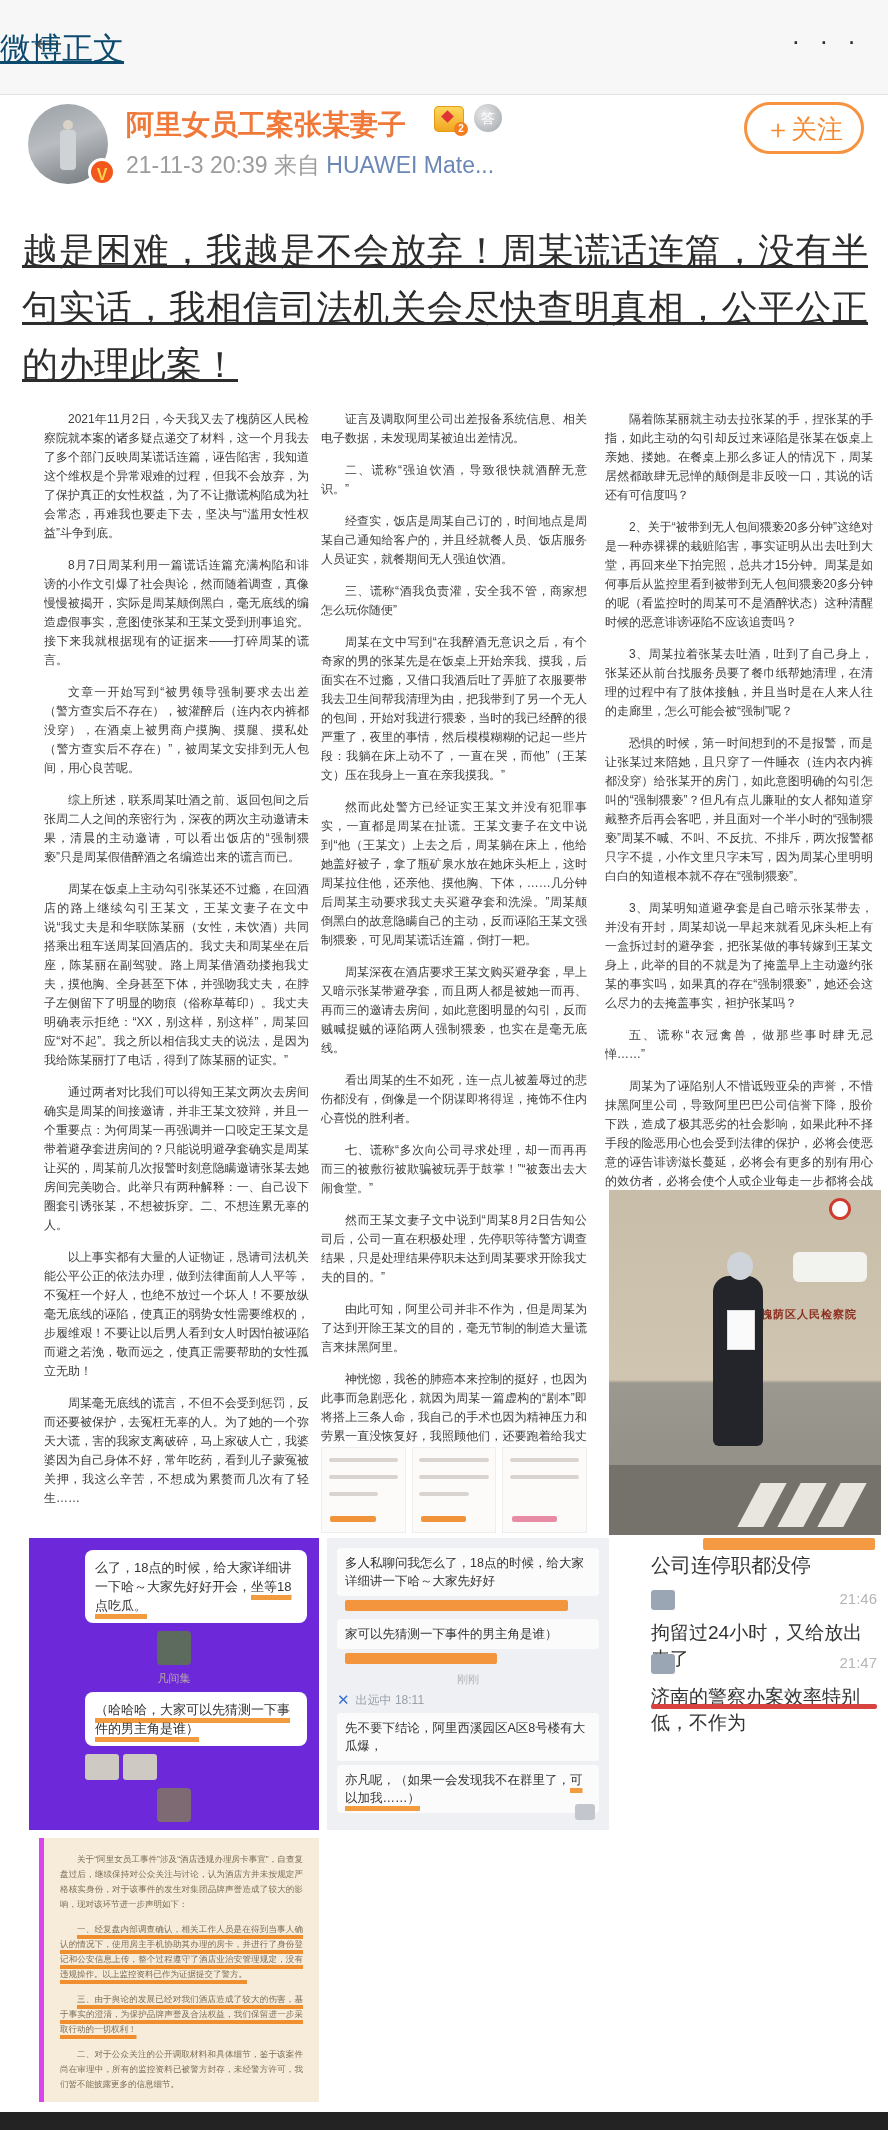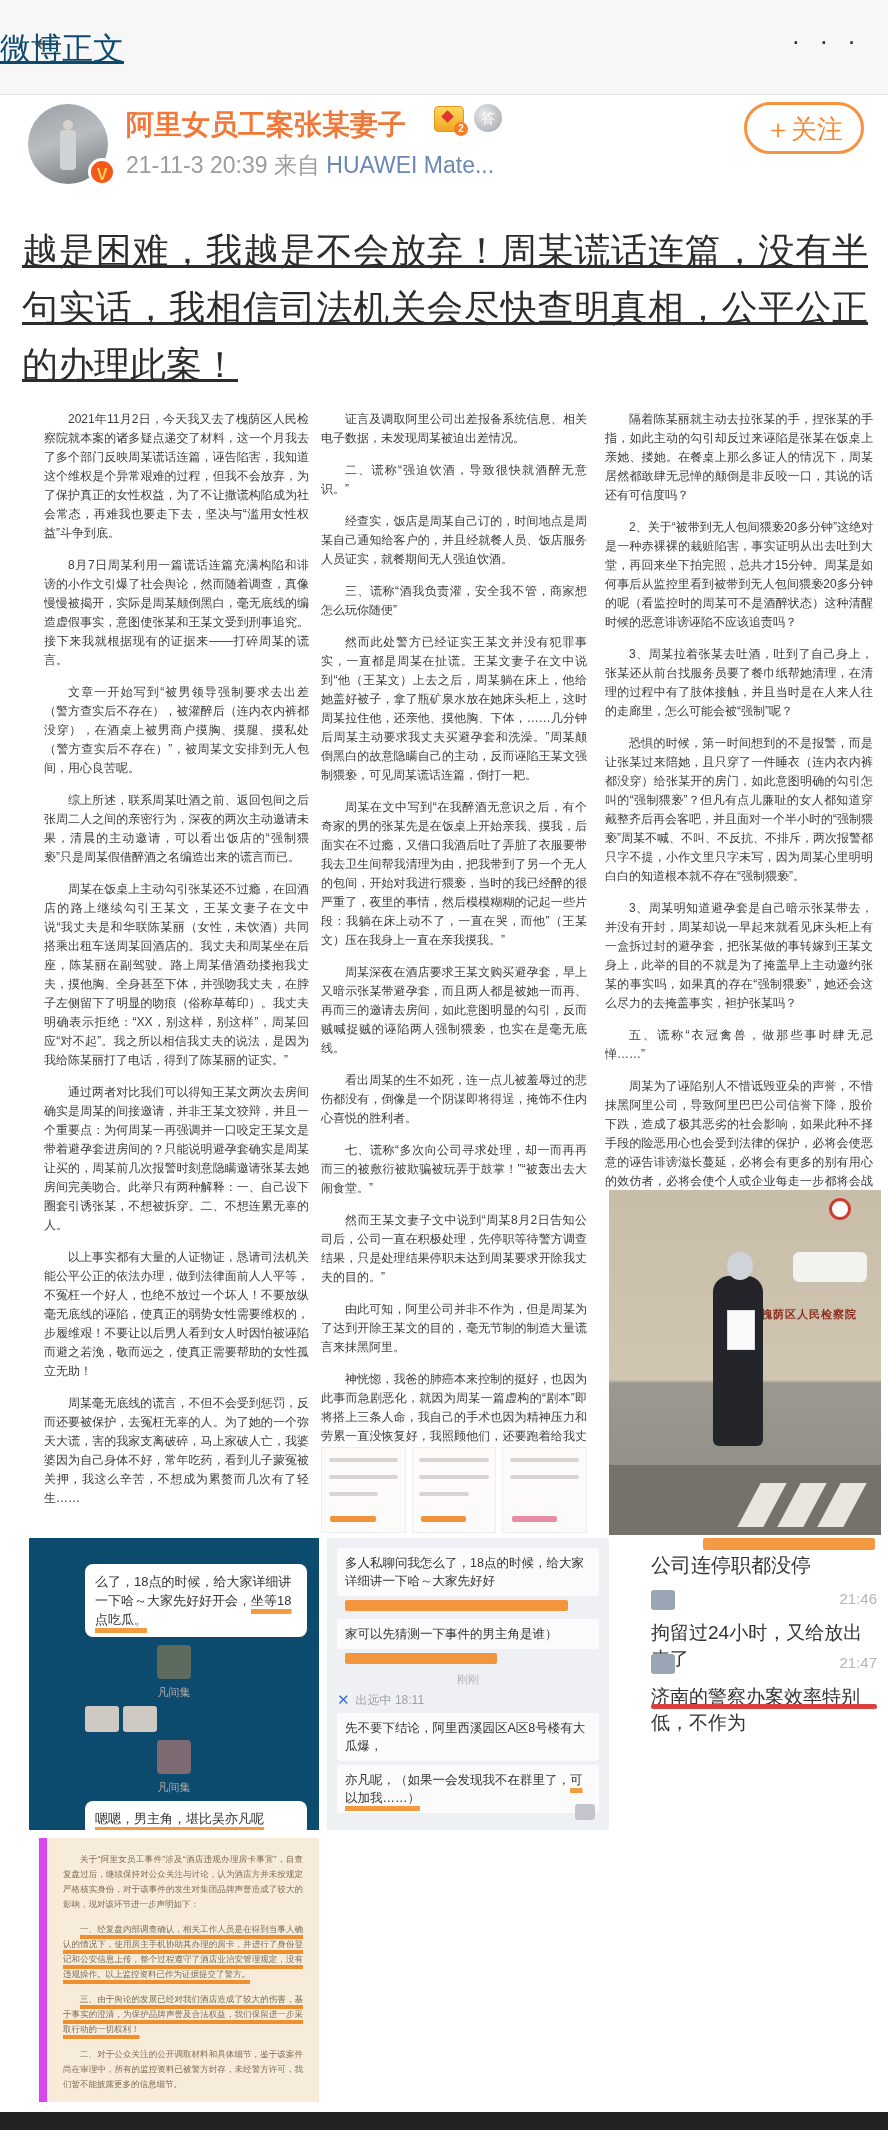--- a/index.html
+++ b/index.html
@@ -66,21 +66,21 @@
   
   .r-hl{position:absolute;left:694px;top:1140px;width:172px;height:12px;background:#f49a43;border-radius:2px;}
   .r-cap{position:absolute;left:642px;top:1154px;font-size:20px;color:#333;}
   .r-row-ico{width:24px;height:20px;background:#9aa6b4;border-radius:3px;display:inline-block;}
   .r-row{position:absolute;left:642px;width:226px;}
   .r-time{position:absolute;right:0;top:0;font-size:15px;color:#b5b5b5;}
   .r-msg{margin-top:6px;font-size:19px;color:#333;line-height:26px;}
   .u-red-bar{position:absolute;left:642px;top:1306px;width:226px;height:5px;background:#d9433f;border-radius:2px;}
 
   
-  .lchat{position:absolute;left:20px;top:1140px;width:290px;height:292px;background:#0c4a6e;overflow:hidden;padding:20px 12px;}
+  .lchat{position:absolute;left:20px;top:1140px;width:290px;height:292px;background:#6d28d9;overflow:hidden;padding:6px 12px;}
   .bub{background:#fff;border-radius:8px;padding:8px 10px;font-size:13px;line-height:19px;color:#333;margin:6px 0 8px 44px;}
   .meta{display:flex;align-items:center;gap:6px;margin:8px 0 0 0;flex-direction:column;}
   .meta .av{width:34px;height:34px;border-radius:4px;background:#5c6b5e;}
   .meta .av.b{background:#7d6a73;}
   .meta .nm{font-size:11px;color:#b9a9a4;}
   .thumbrow{display:flex;gap:4px;margin:6px 0 0 44px;}
   .thumbrow .th{width:34px;height:26px;background:#cfc9c4;border-radius:3px;}
 
   
   .mchat{position:absolute;left:318px;top:1140px;width:282px;height:292px;background:#eef0f3;overflow:hidden;padding:10px 10px;}
@@ -88,21 +88,21 @@
   .hl-bar{display:block;height:11px;background:#f2953c;border-radius:2px;margin:2px 0 8px 8px;}
   .just-now{text-align:center;font-size:11px;color:#b3b6bb;margin:4px 0;}
   .sender{display:flex;align-items:center;gap:6px;margin:4px 0;}
   .sender .x{color:#3b6fd2;font-weight:bold;font-size:15px;}
   .sender .snm{font-size:12px;color:#9aa0a8;}
   .thumb-ico{position:absolute;right:14px;bottom:10px;width:20px;height:16px;background:#c3c7cd;border-radius:3px;}
 
   .u-orange{text-decoration:underline;text-decoration-thickness:5px;text-decoration-color:#f29b3f;text-underline-offset:4px;}
 
   
-  .doc{position:absolute;left:30px;top:1440px;width:280px;height:264px;background:#f6ecd9;border-left:8px solid #d946ef;
+  .doc{position:absolute;left:30px;top:1440px;width:280px;height:264px;background:#f6ecd9;border-left:5px solid #d946ef;
     padding:14px 16px;overflow:hidden;}
   .doc-p{margin:0 0 10px 0;font-size:8.5px;line-height:15px;color:#7d6e55;text-align:justify;text-indent:2em;}
   .doc-p.hl-orange{text-decoration:underline;text-decoration-thickness:4px;text-decoration-color:#ef8f2f;text-underline-offset:3px;}
 
   .bottom-bar{position:absolute;left:0;top:2112px;width:888px;height:18px;background:#232323;}
 </style>
 </head>
 <body>
 
 <div class="screen">
@@ -141,22 +141,22 @@
         <p class="art-p">周某在饭桌上主动勾引张某还不过瘾，在回酒店的路上继续勾引王某文，王某文妻子在文中说“我丈夫是和华联陈某丽（女性，未饮酒）共同搭乘出租车送周某回酒店的。我丈夫和周某坐在后座，陈某丽在副驾驶。路上周某借酒劲搂抱我丈夫，摸他胸、全身甚至下体，并强吻我丈夫，在脖子左侧留下了明显的吻痕（俗称草莓印）。我丈夫明确表示拒绝：“XX，别这样，别这样”，周某回应“对不起”。我之所以相信我丈夫的说法，是因为我给陈某丽打了电话，得到了陈某丽的证实。”</p>
         <p class="art-p">通过两者对比我们可以得知王某文两次去房间确实是周某的间接邀请，并非王某文狡辩，并且一个重要点：为何周某一再强调并一口咬定王某文是带着避孕套进房间的？只能说明避孕套确实是周某让买的，周某前几次报警时刻意隐瞒邀请张某去她房间完美吻合。此举只有两种解释：一、自己设下圈套引诱张某，不想被拆穿。二、不想连累无辜的人。</p>
         <p class="art-p">以上事实都有大量的人证物证，恳请司法机关能公平公正的依法办理，做到法律面前人人平等，不冤枉一个好人，也绝不放过一个坏人！不要放纵毫无底线的诬陷，使真正的弱势女性需要维权的，步履维艰！不要让以后男人看到女人时因怕被诬陷而避之若浼，敬而远之，使真正需要帮助的女性孤立无助！</p>
         <p class="art-p">周某毫无底线的谎言，不但不会受到惩罚，反而还要被保护，去冤枉无辜的人。为了她的一个弥天大谎，害的我家支离破碎，马上家破人亡，我婆婆因为自己身体不好，常年吃药，看到儿子蒙冤被关押，我这么辛苦，不想成为累赘而几次有了轻生……</p>
       </div>
     <div class="art-col c2">
         <p class="art-p">证言及调取阿里公司出差报备系统信息、相关电子数据，未发现周某被迫出差情况。</p>
         <p class="art-p">二、谎称“强迫饮酒，导致很快就酒醉无意识。”</p>
         <p class="art-p">经查实，饭店是周某自己订的，时间地点是周某自己通知给客户的，并且经就餐人员、饭店服务人员证实，就餐期间无人强迫饮酒。</p>
         <p class="art-p">三、谎称“酒我负责灌，安全我不管，商家想怎么玩你随便”</p>
+        <p class="art-p">周某在文中写到“在我醉酒无意识之后，有个奇家的男的张某先是在饭桌上开始亲我、摸我，后面实在不过瘾，又借口我酒后吐了弄脏了衣服要带我去卫生间帮我清理为由，把我带到了另一个无人的包间，开始对我进行猥亵，当时的我已经醉的很严重了，夜里的事情，然后模模糊糊的记起一些片段：我躺在床上动不了，一直在哭，而他”（王某文）压在我身上一直在亲我摸我。”</p>
         <p class="art-p">然而此处警方已经证实王某文并没有犯罪事实，一直都是周某在扯谎。王某文妻子在文中说到“他（王某文）上去之后，周某躺在床上，他给她盖好被子，拿了瓶矿泉水放在她床头柜上，这时周某拉住他，还亲他、摸他胸、下体，……几分钟后周某主动要求我丈夫买避孕套和洗澡。”周某颠倒黑白的故意隐瞒自己的主动，反而诬陷王某文强制猥亵，可见周某谎话连篇，倒打一耙。</p>
-        <p class="art-p">周某在文中写到“在我醉酒无意识之后，有个奇家的男的张某先是在饭桌上开始亲我、摸我，后面实在不过瘾，又借口我酒后吐了弄脏了衣服要带我去卫生间帮我清理为由，把我带到了另一个无人的包间，开始对我进行猥亵，当时的我已经醉的很严重了，夜里的事情，然后模模糊糊的记起一些片段：我躺在床上动不了，一直在哭，而他”（王某文）压在我身上一直在亲我摸我。”</p>
         <p class="art-p">周某深夜在酒店要求王某文购买避孕套，早上又暗示张某带避孕套，而且两人都是被她一而再、再而三的邀请去房间，如此意图明显的勾引，反而贼喊捉贼的诬陷两人强制猥亵，也实在是毫无底线。</p>
         <p class="art-p">看出周某的生不如死，连一点儿被羞辱过的悲伤都没有，倒像是一个阴谋即将得逞，掩饰不住内心喜悦的胜利者。</p>
         <p class="art-p">七、谎称“多次向公司寻求处理，却一而再再而三的被敷衍被欺骗被玩弄于鼓掌！”“被轰出去大闹食堂。”</p>
         <p class="art-p">然而王某文妻子文中说到“周某8月2日告知公司后，公司一直在积极处理，先停职等待警方调查结果，只是处理结果停职未达到周某要求开除我丈夫的目的。”</p>
         <p class="art-p">由此可知，阿里公司并非不作为，但是周某为了达到开除王某文的目的，毫无节制的制造大量谎言来抹黑阿里。</p>
         <p class="art-p">神恍惚，我爸的肺癌本来控制的挺好，也因为此事而急剧恶化，就因为周某一篇虚构的“剧本”即将搭上三条人命，我自己的手术也因为精神压力和劳累一直没恢复好，我照顾他们，还要跑着给我丈夫申诉，我4岁的小宝和83岁的奶奶只能托付给身体稍微好一点儿的妈妈照顾，实在顾不上的大宝儿只能寄养在他姑姑家，我现在只恨自己分身无术，没照顾好家人，现在内忧外困压的我喘不过气来，还要到处借钱给老人们看病，但是我知道我不能垮，我垮了我们三个家庭就毁了，我一定会坚持，坚持到我丈夫沉冤得雪的那一天，坚持到把这八口人一个不少的还给我丈夫。</p>
       </div>
     <div class="art-col c3">
         <p class="art-p">隔着陈某丽就主动去拉张某的手，捏张某的手指，如此主动的勾引却反过来诬陷是张某在饭桌上亲她、搂她。在餐桌上那么多证人的情况下，周某居然都敢肆无忌惮的颠倒是非反咬一口，其说的话还有可信度吗？</p>
         <p class="art-p">2、关于“被带到无人包间猥亵20多分钟”这绝对是一种赤裸裸的栽赃陷害，事实证明从出去吐到大堂，再回来坐下拍完照，总共才15分钟。周某是如何事后从监控里看到被带到无人包间猥亵20多分钟的呢（看监控时的周某可不是酒醉状态）这种清醒时候的恶意诽谤诬陷不应该追责吗？</p>
@@ -216,20 +216,21 @@
     <div class="u-red-bar"></div>
 
     <div class="lchat">
       <div class="bub">
         <span>么了，18点的时候，给大家详细讲一下哈～大家先好好开会，</span><span class="u-orange">坐等18点吃瓜。</span>
       </div>
       <div class="meta">
         <div class="av"></div>
         <div class="nm">凡间集</div>
       </div>
+      <div class="bub u-orange">（哈哈哈，大家可以先猜测一下事件的男主角是谁）</div>
       <div class="thumbrow">
         <div class="th"></div>
         <div class="th"></div>
       </div>
       <div class="meta">
         <div class="av b"></div>
         <div class="nm">凡间集</div>
       </div>
       <div class="bub u-orange">嗯嗯，男主角，堪比吴亦凡呢</div>
 

